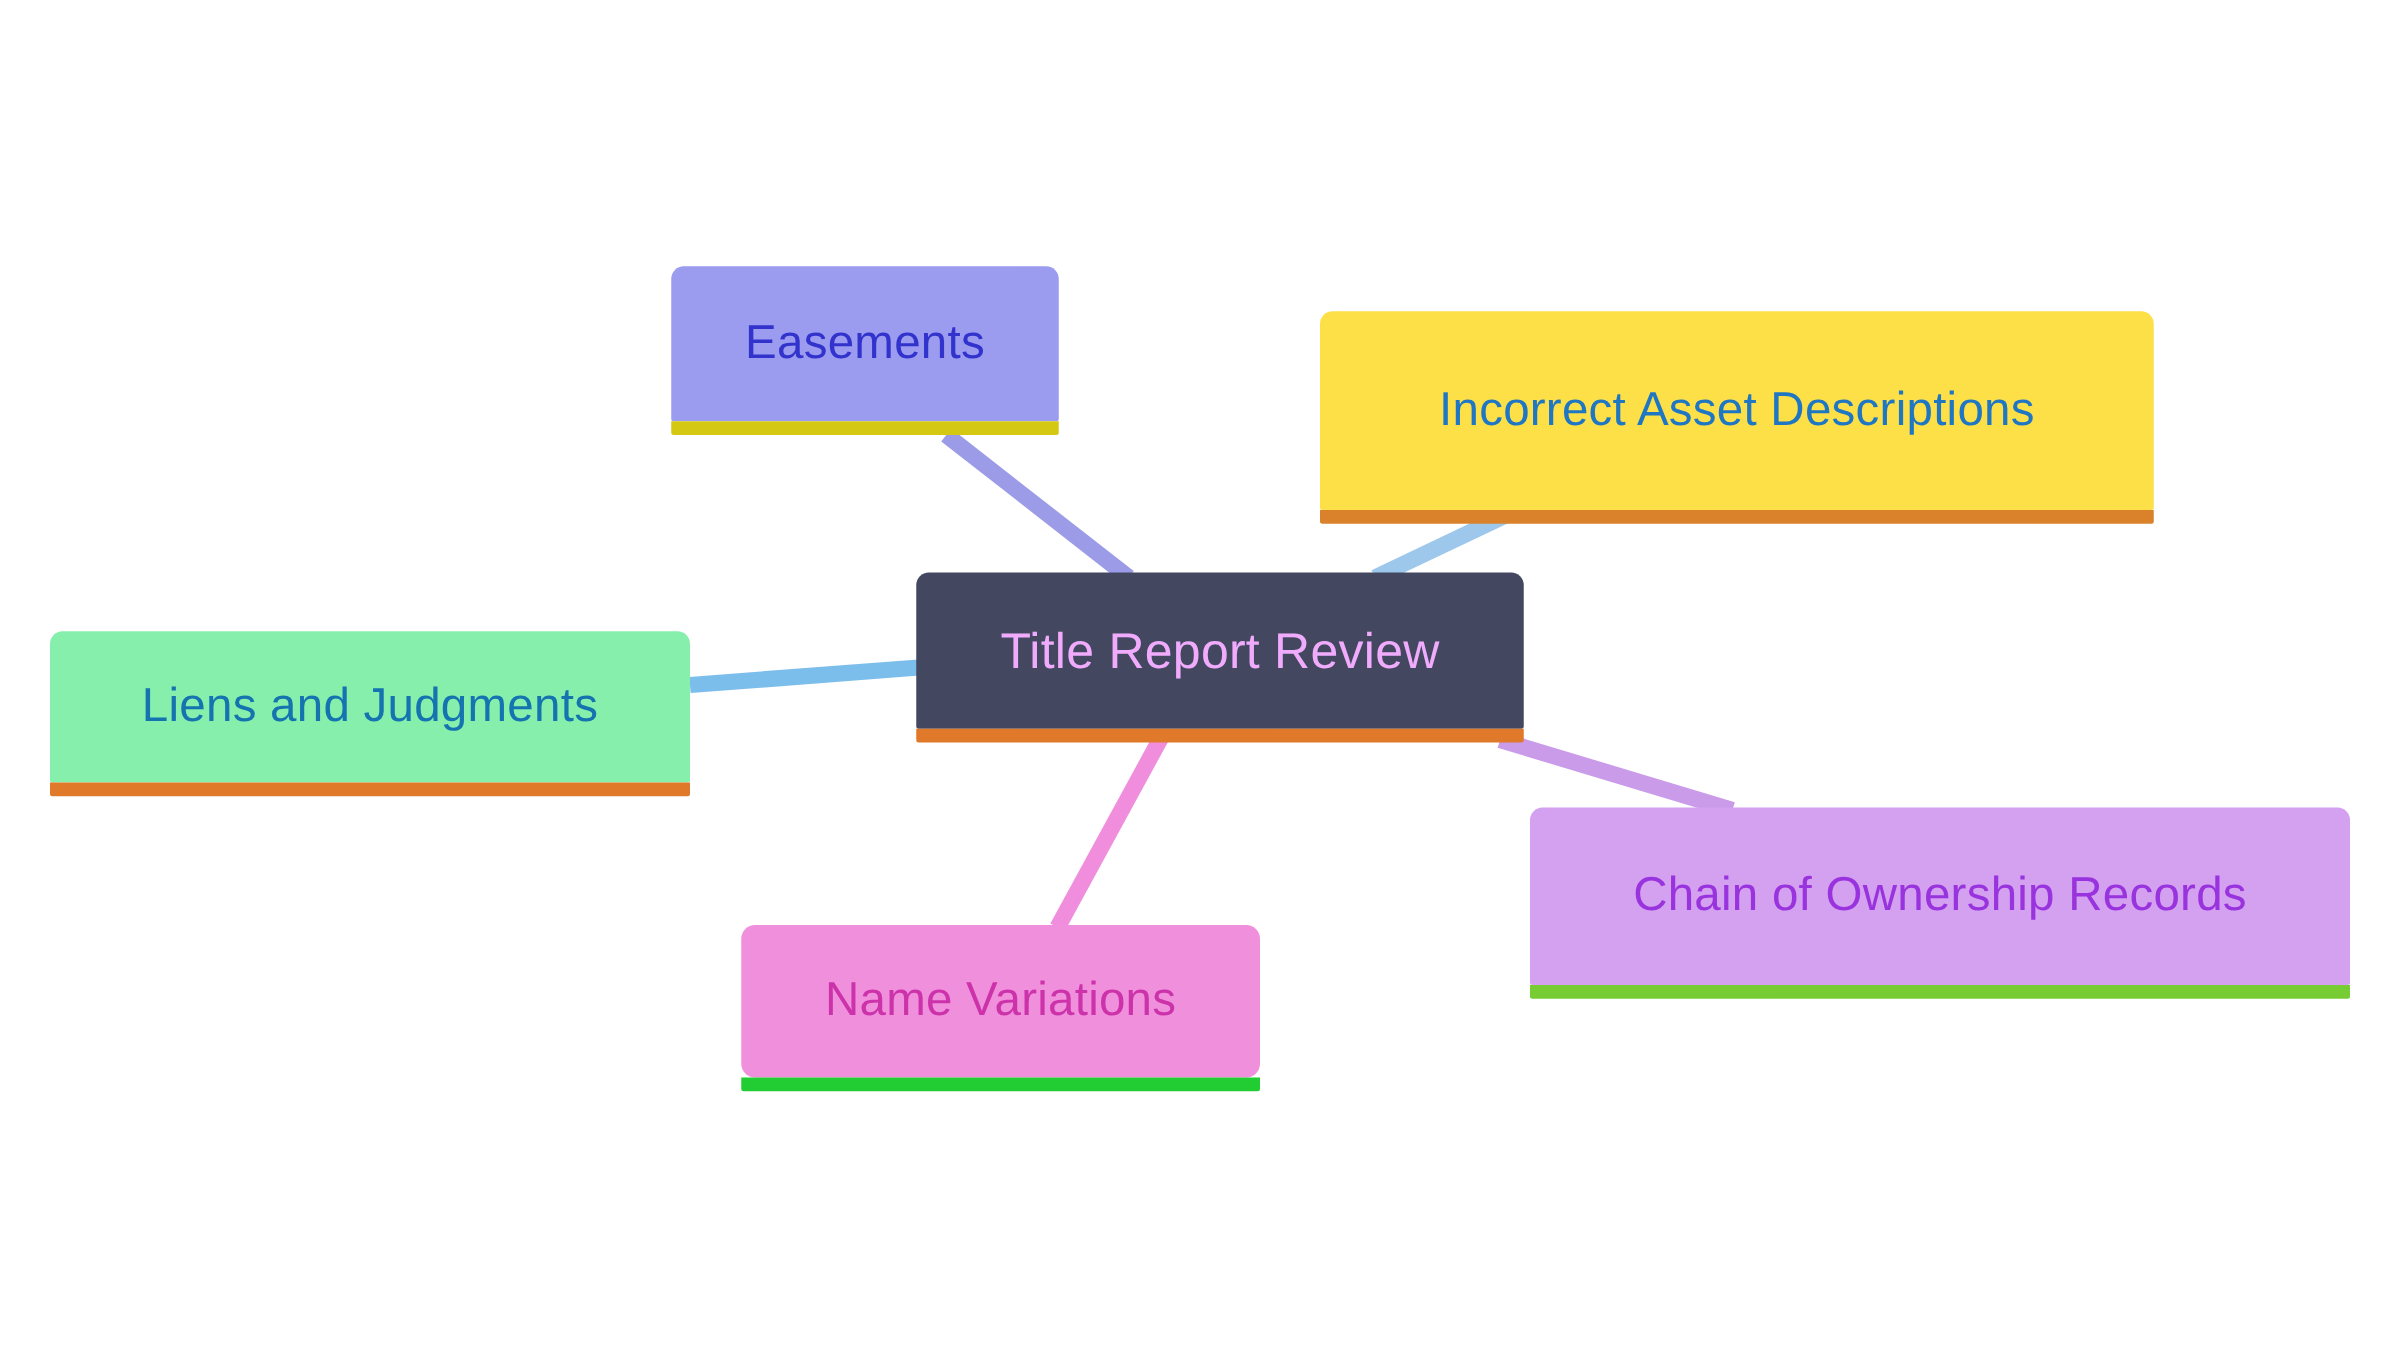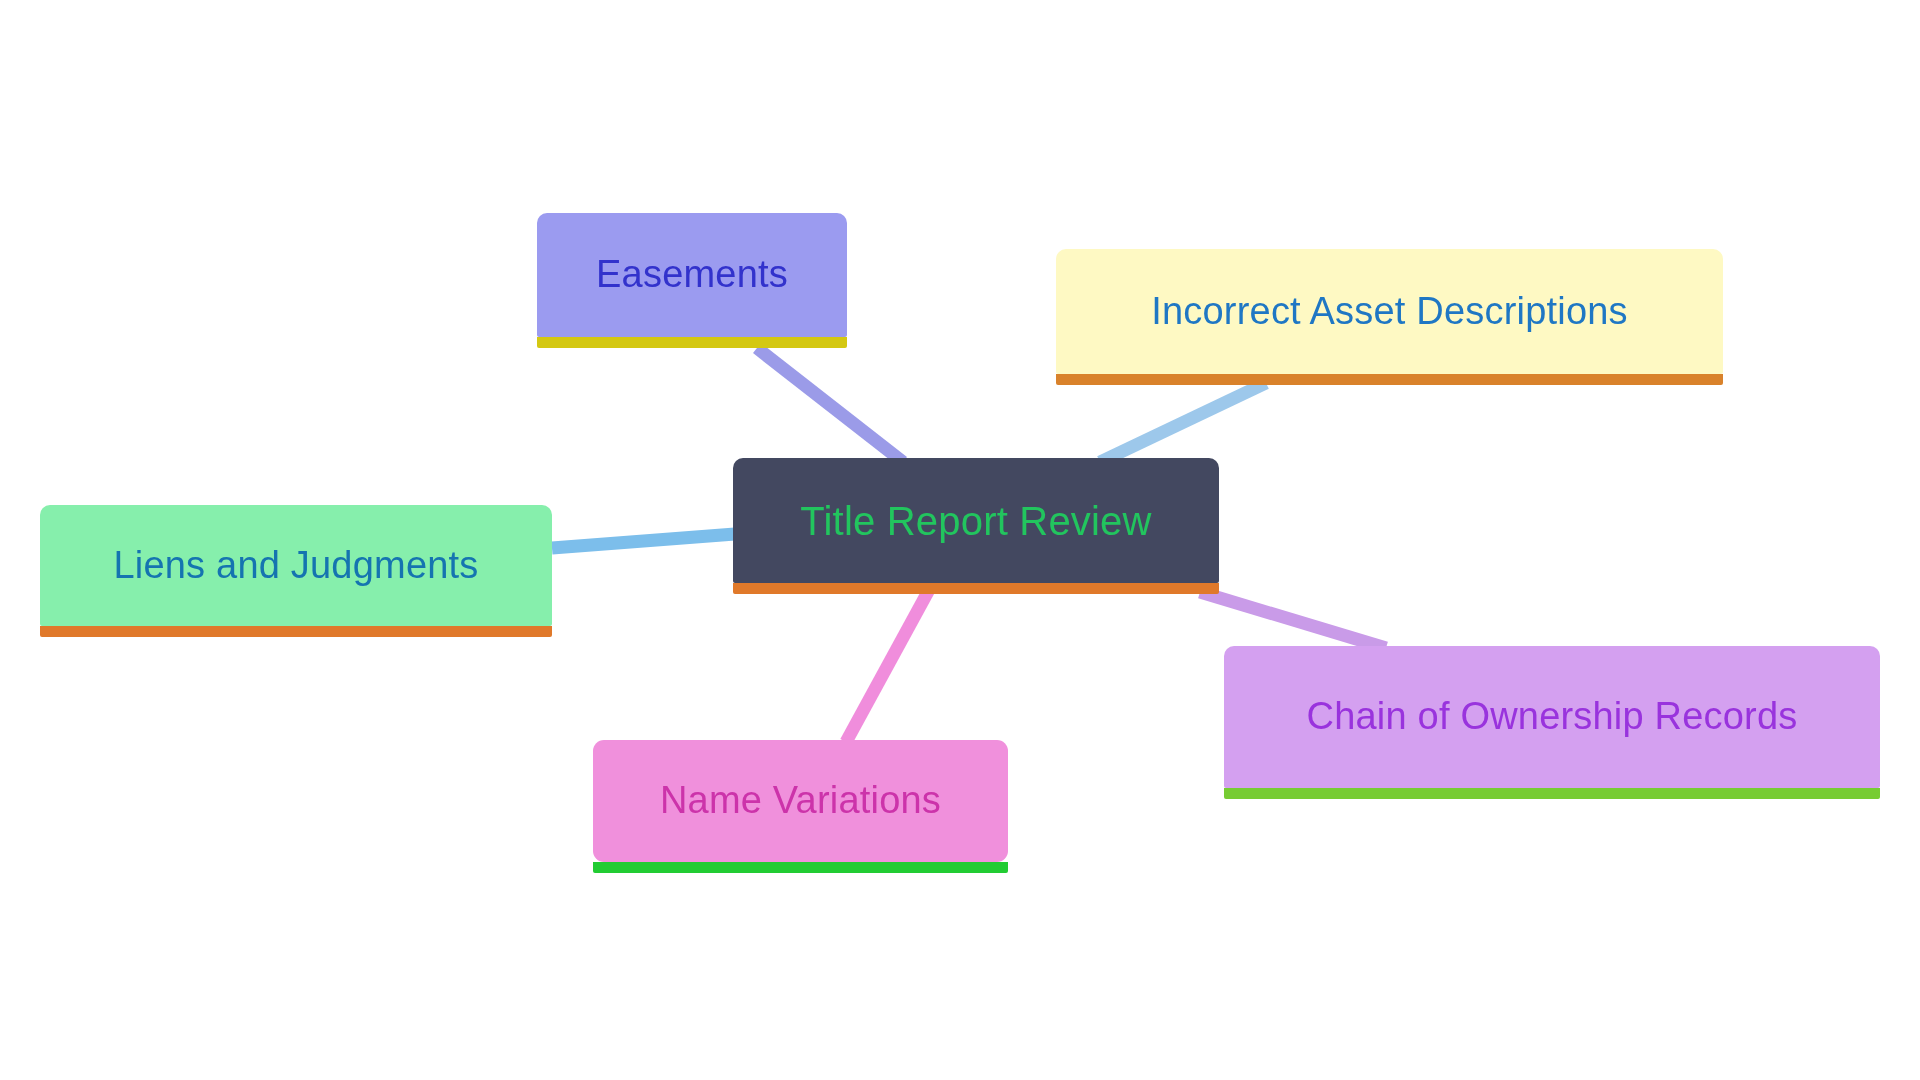--- a/index.html
+++ b/index.html
@@ -122,38 +122,38 @@
     <line x1="552" y1="548" x2="735" y2="534" stroke="#7CBEEB" stroke-width="13" stroke-linecap="butt"></line>
     <line x1="930" y1="588" x2="846" y2="742" stroke="#F08DDC" stroke-width="13" stroke-linecap="butt"></line>
     <line x1="1200" y1="592" x2="1386" y2="648" stroke="#C99BE8" stroke-width="13" stroke-linecap="butt"></line>
   </svg>
 
   <div class="node" id="node-easements" style="left: 537px; top: 213px; width: 310px; height: 124px; background: rgb(155, 155, 240);">
     <span class="node-label" style="color: rgb(50, 50, 204); font-size: 38px;">Easements</span>
     <span class="node-underline" style="background: rgb(212, 200, 18);"></span>
   </div>
 
-  <div class="node" id="node-incorrect-asset" style="left: 1056px; top: 249px; width: 667px; height: 125px; background: #fef9c3;">
+  <div class="node" id="node-incorrect-asset" style="left: 1056px; top: 249px; width: 667px; height: 159px; background: #fde047;">
     <span class="node-label" style="color: rgb(31, 119, 196); font-size: 38px;">Incorrect Asset Descriptions</span>
     <span class="node-underline" style="background: rgb(217, 130, 43);"></span>
   </div>
 
   <div class="node" id="node-liens" style="left: 40px; top: 505px; width: 512px; height: 121px; background: #86efac;">
     <span class="node-label" style="color: rgb(21, 116, 176); font-size: 38px;">Liens and Judgments</span>
     <span class="node-underline" style="background: rgb(224, 121, 42);"></span>
   </div>
 
   <div class="node" id="node-name-variations" style="left: 593px; top: 740px; width: 415px; height: 122px; background: rgb(240, 144, 220);">
     <span class="node-label" style="color: rgb(204, 51, 170); font-size: 38px;">Name Variations</span>
     <span class="node-underline" style="background: rgb(34, 204, 51);"></span>
   </div>
 
   <div class="node" id="node-chain-ownership" style="left: 1224px; top: 646px; width: 656px; height: 142px; background: rgb(212, 160, 240);">
     <span class="node-label" style="color: rgb(153, 51, 221); font-size: 38px;">Chain of Ownership Records</span>
     <span class="node-underline" style="background: rgb(119, 204, 51);"></span>
   </div>
 
   <div class="node" id="node-root" style="left: 733px; top: 458px; width: 486px; height: 125px; background: rgb(67, 72, 96);">
-    <span class="node-label" style="color: #22c55e; font-size: 40px;">Title Report Review</span>
+    <span class="node-label" style="color: #f0abfc; font-size: 40px;">Title Report Review</span>
     <span class="node-underline" style="background: rgb(224, 121, 42);"></span>
   </div>
 
 </div>
 
 </body></html>

